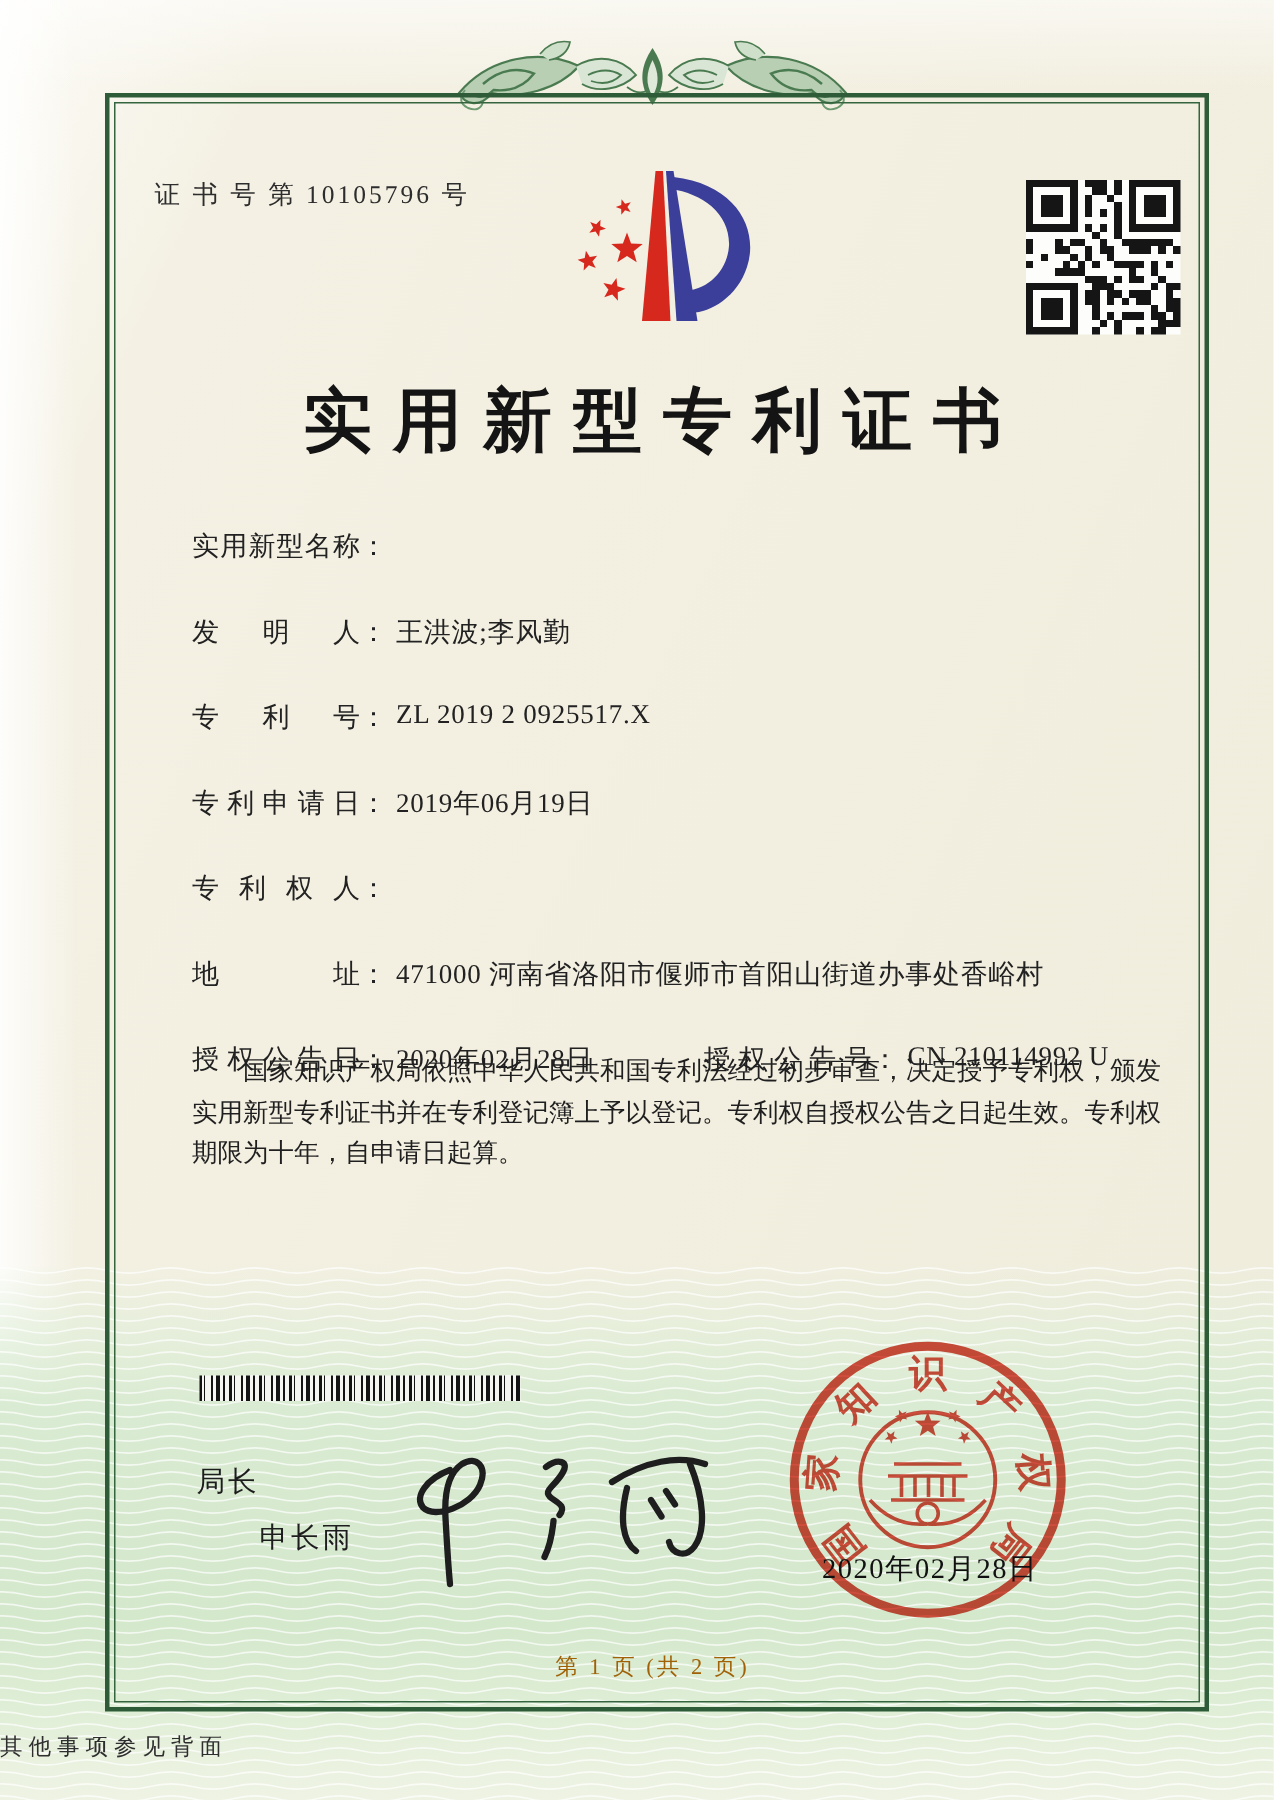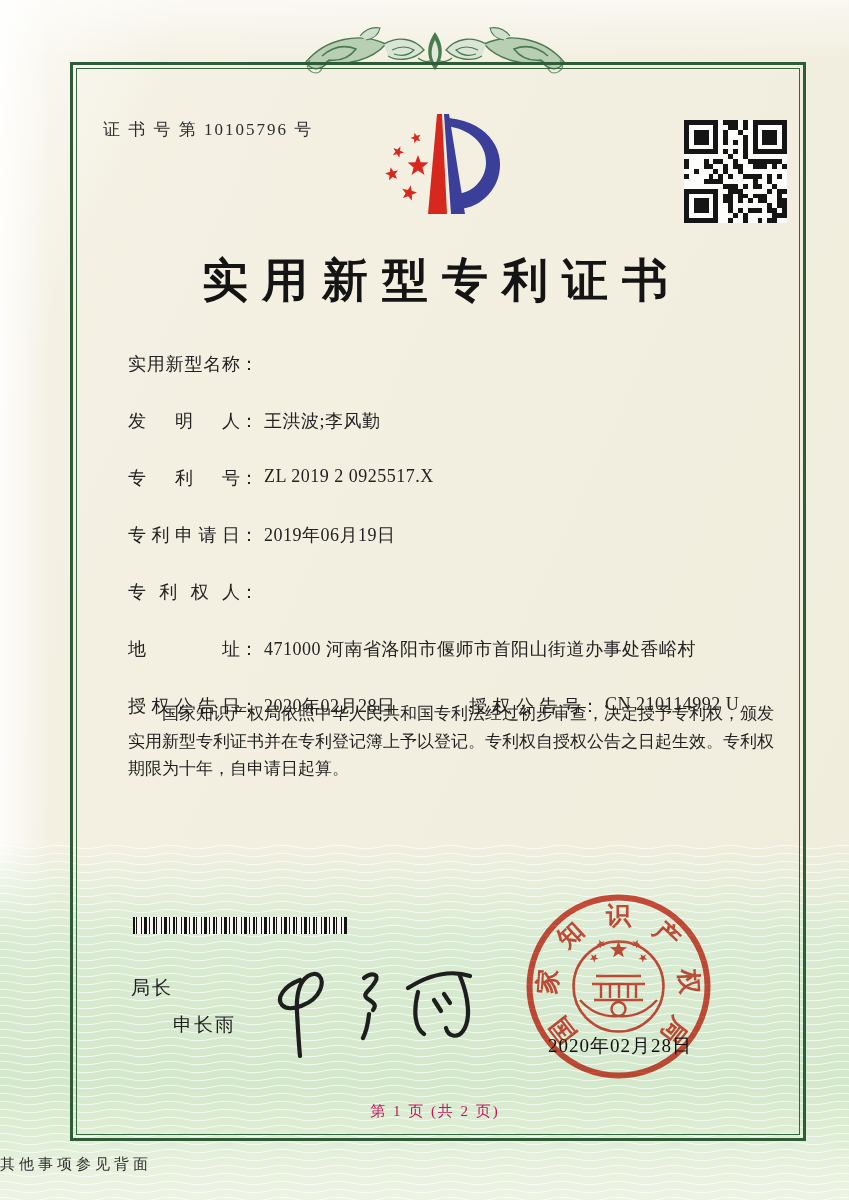--- a/index.html
+++ b/index.html
@@ -52,21 +52,21 @@
   
   .sig-title{position:absolute;left:131px;top:975px;font-size:19px;color:#1d1d1d;letter-spacing:2px;text-align:center;}
   .sig-name{position:absolute;left:131px;top:1012px;font-size:19px;color:#1d1d1d;letter-spacing:2px;margin-left:42px;}
   .sig-hand{position:absolute;left:248px;top:942px;width:235px;height:118px;}
   
   .seal{position:absolute;left:520px;top:888px;width:197px;height:197px;opacity:.9;mix-blend-mode:multiply;}
   .seal-date{position:absolute;left:520px;top:1033px;width:200px;text-align:center;
     font-size:19px;color:#111;letter-spacing:1px;z-index:5;}
   
   .page-info{position:absolute;left:70px;top:1102px;width:730px;text-align:center;
-    font-size:15px;color:#be185d;letter-spacing:2px;}
+    font-size:15px;color:#a16207;letter-spacing:2px;}
   .back-note{position:absolute;left:0;top:1155px;width:823px;text-align:left;
     font-size:15px;color:#2e2e2e;letter-spacing:4px;}
 </style>
 </head>
 <body class="noselect">
 
 <div class="scan-light"></div>
 
 <div class="band">
   <svg id="waves-svg" width="849" height="357" viewBox="0 0 849 357">

